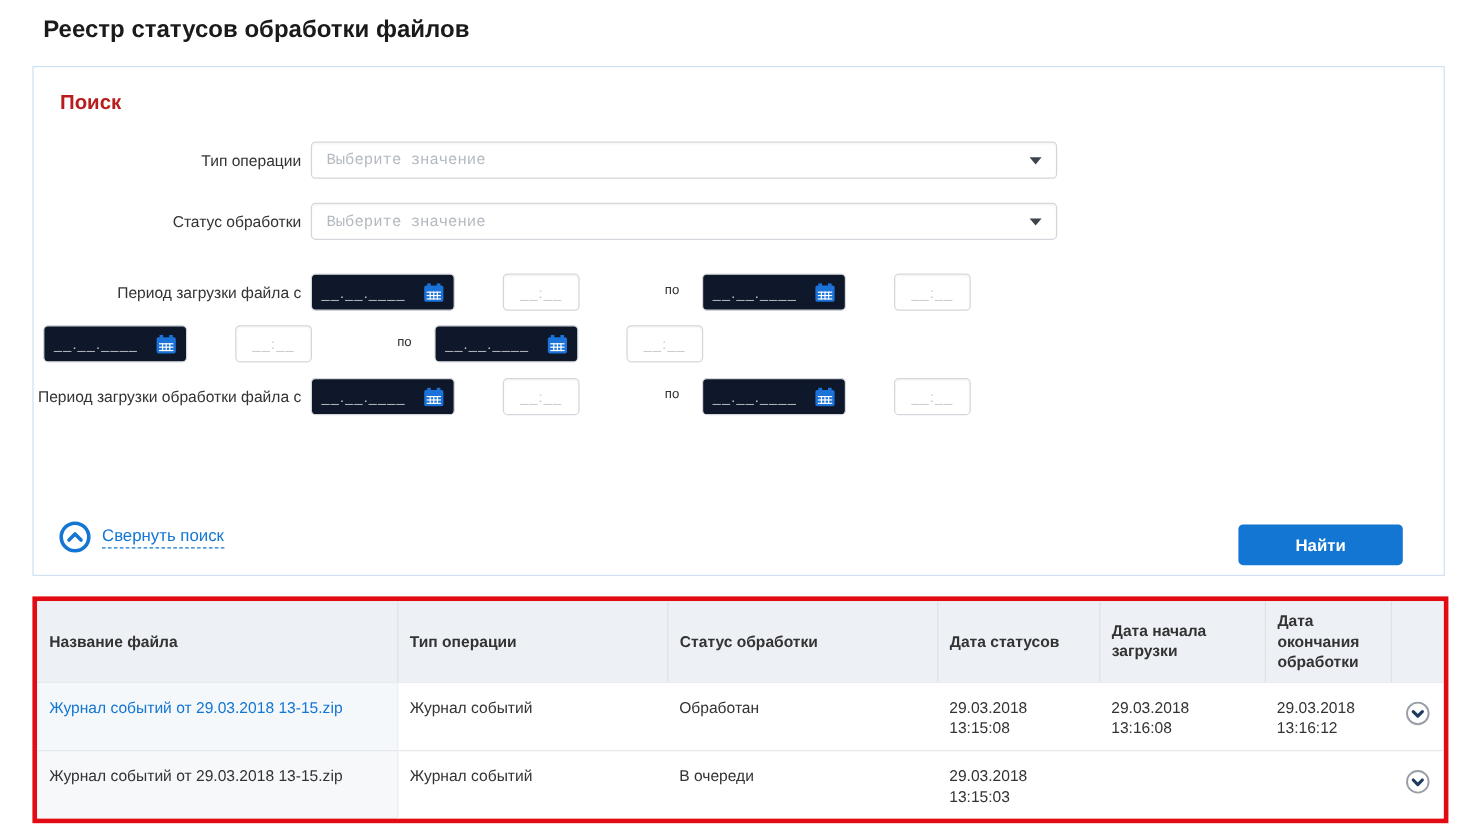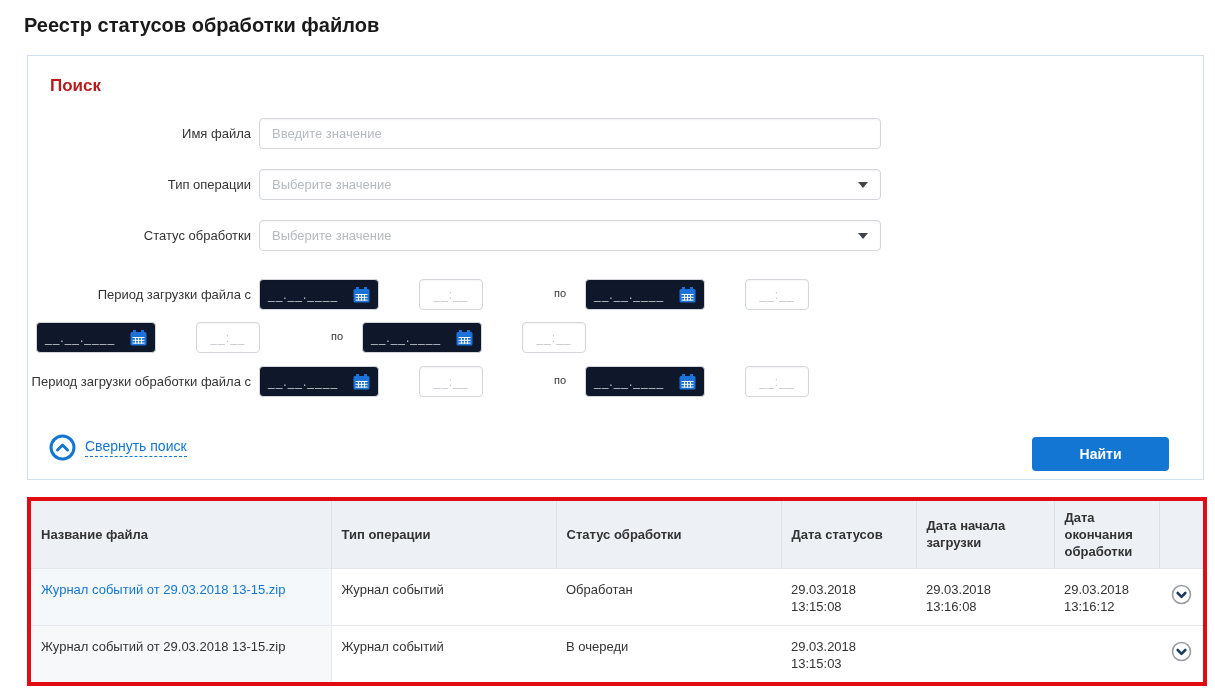--- a/index.html
+++ b/index.html
@@ -1,38 +1,38 @@
 <!DOCTYPE html>
 <html><head>
 <meta charset="utf-8">
 <style>
   * { margin:0; padding:0; box-sizing:border-box; }
   html,body { width:1215px; height:693px; background:#fff;
     font-family:"Liberation Sans", sans-serif; color:#333; overflow:hidden; }
 
-  .page-title { position:absolute; left:24px; top:14px; font-size:20px;
+  .page-title { position:absolute; left:36px; top:14px; font-size:20px;
     font-weight:bold; color:#1a1a1a; }
 
   
   .search-panel { position:absolute; left:27px; top:55px; width:1177px; height:425px;
     border:1px solid #cfe0f2; background:#fff; }
   .search-title { position:absolute; left:22px; top:20px; font-size:17px;
     font-weight:bold; color:#b91c1c; }
   .search-form { position:absolute; top:62px; left:0; right:0; }
   .form-row { display:flex; align-items:flex-start; }
   .row-1,.row-2 { margin-bottom:20px; }
   .row-3 { margin-bottom:28px; }
   .row-4 { margin-bottom:12px; }
   .row-5 { margin-bottom:13px; }
   .form-label { width:223px; text-align:right; font-size:13px; color:#333;
     padding-top:8px; line-height:15px; }
   .field-wrap { margin-left:8px; position:relative; }
   .text-input, .select-box { width:622px; height:31px; border:1px solid #d3d7db;
     border-radius:4px; background:#fff; font-size:13px; padding:0 12px;
-    box-shadow: inset 0 1px 2px rgba(0,0,0,0.05); }
+    box-shadow: inset 0 1px 2px rgba(0,0,0,0.05); font-family: Liberation Mono, monospace; }
   .text-input { font-family:"Liberation Sans", sans-serif; color:#333; }
   .text-input::placeholder { color:#b4bac0; }
   .select-box { display:flex; align-items:center; justify-content:space-between;
     cursor:pointer; }
   .select-placeholder { color:#b4bac0; }
   .dd-arrow { width:0; height:0; border-left:5px solid transparent;
     border-right:5px solid transparent; border-top:6px solid #3d444b; }
 
   .date-box { width:120px; height:31px; border:1px solid #d3d7db; border-radius:4px;
     background:#0f172a; display:flex; align-items:center; justify-content:space-between;
@@ -79,26 +79,20 @@
 </head>
 <body>
 
 <div class="page-title">Реестр статусов обработки файлов</div>
 
 <div class="search-panel">
   <div class="search-title">Поиск</div>
 
   <div class="search-form">
 
-    <div class="form-row row-1">
-      <div class="form-label">Имя файла</div>
-      <div class="field-wrap">
-        <input class="text-input" type="text" placeholder="Введите значение" style="">
-      </div>
-    </div>
 
     <div class="form-row row-2">
       <div class="form-label">Тип операции</div>
       <div class="field-wrap">
         <div class="select-box">
           <span class="select-placeholder">Выберите значение</span>
           <span class="dd-arrow"></span>
         </div>
       </div>
     </div>

